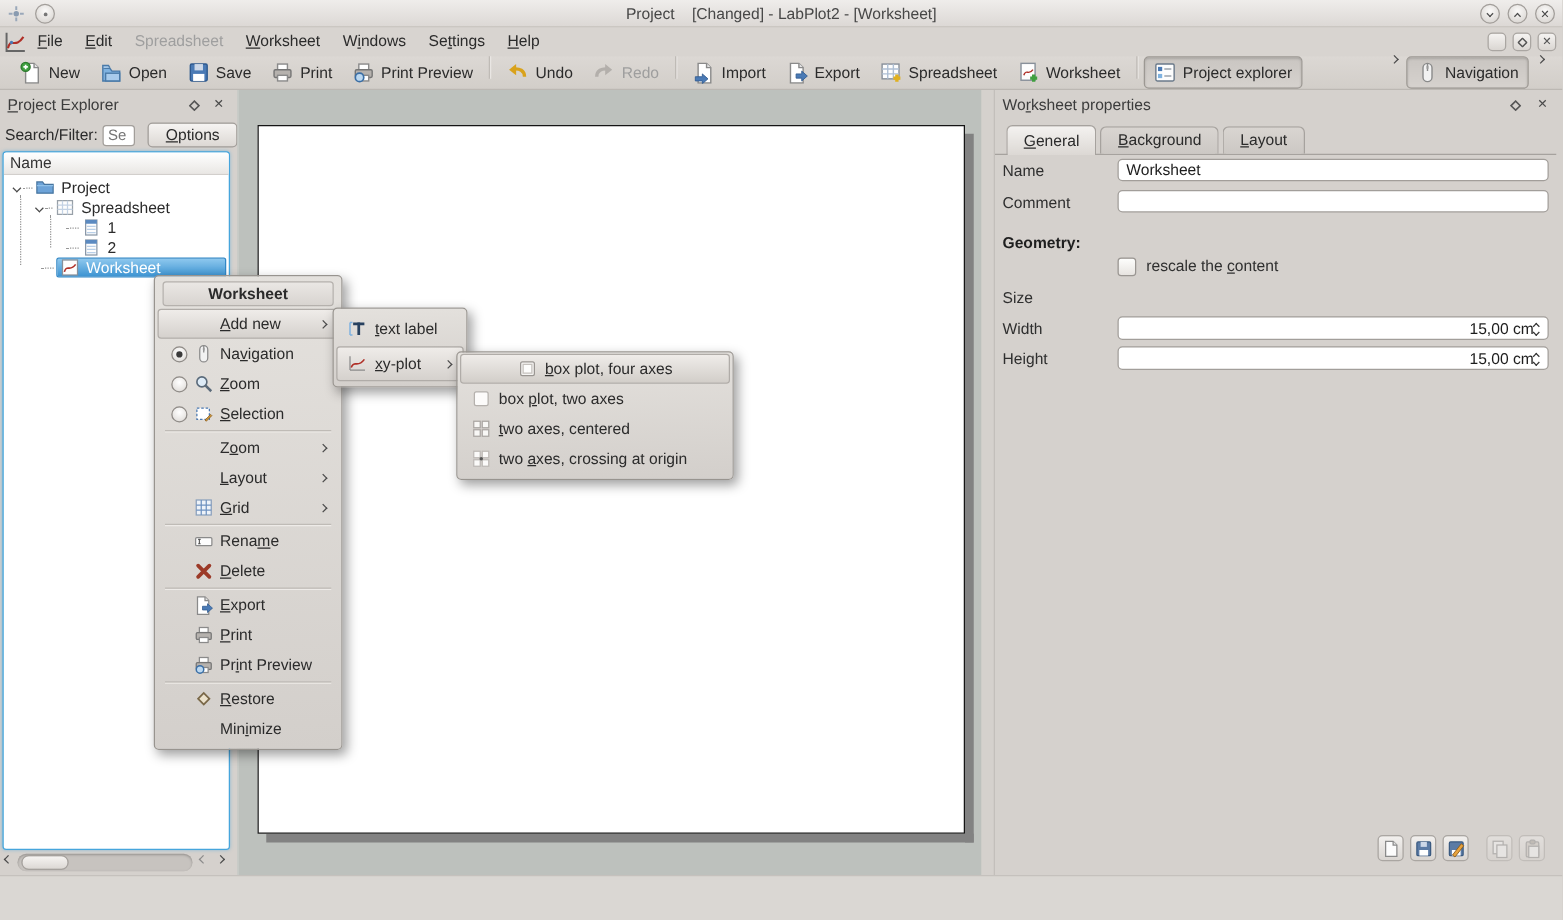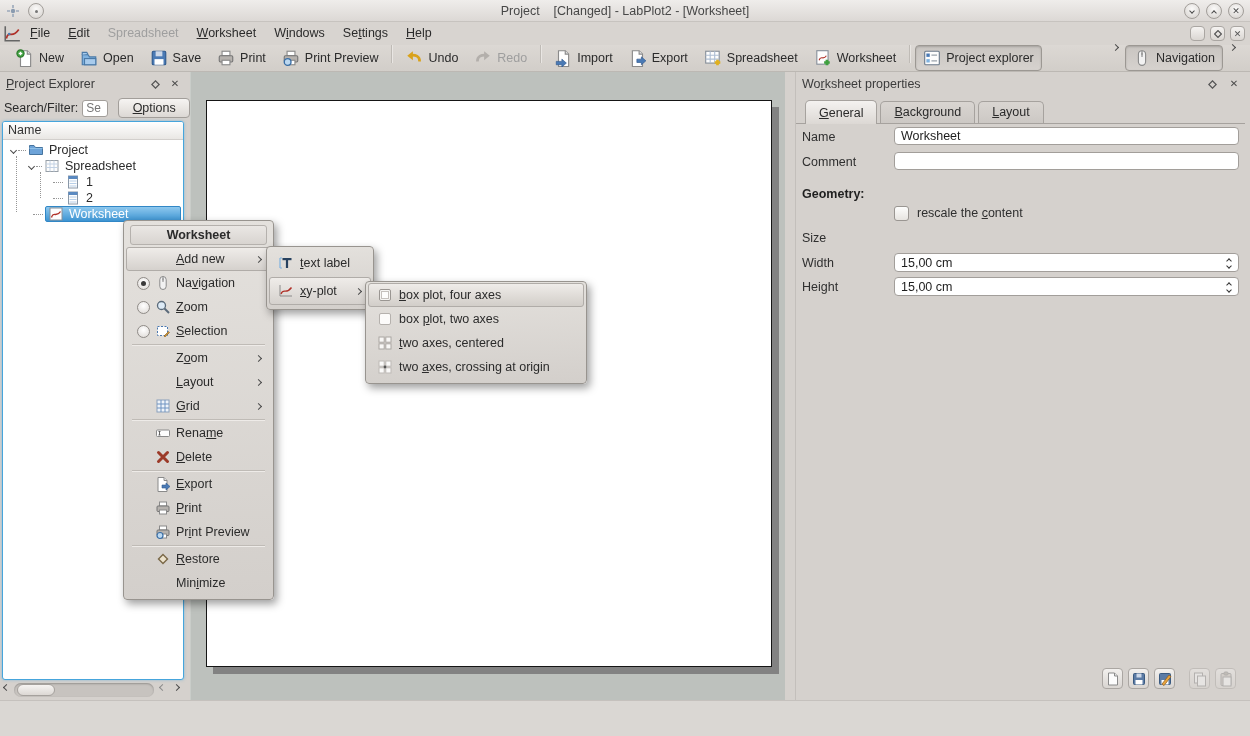--- a/index.html
+++ b/index.html
@@ -98,21 +98,21 @@
   .tab { padding:3px 13px 4px; border:1px solid #a6a29e; border-bottom:none;
          border-radius:5px 5px 0 0; background:linear-gradient(#d9d5d1,#ccc8c4);
          margin-right:3px; position:relative; }
   .tab.active { background:linear-gradient(#f4f2f0,#dcd8d4); padding-top:5px; top:1px; z-index:2; }
   .frow-label { position:absolute; left:6px; color:#2f2f2f; }
   .field { position:absolute; left:98px; width:345px; background:#fff; border:1px solid #a29e9a;
            border-radius:4px; font-family:inherit; font-size:12.5px; color:#1d1d1d; padding-left:6px; }
   .combo { background:linear-gradient(#f7f5f3,#e0dcd8); display:flex; align-items:center; }
   .combo .val { flex:1; }
   .spin { display:flex; align-items:center; }
-  .spin .val { flex:1; }
+  .spin .val { flex:1;text-align:right; }
   .spin-arrows { display:flex; flex-direction:column; gap:2px; margin-right:7px; }
   .spin-arrows .chv { width:4px; height:4px; border-color:#333; }
   .cbox { position:absolute; left:98px; width:15px; height:15px; border:1px solid #9a9692;
           border-radius:3px; background:linear-gradient(#fdfdfc,#e7e4e0); }
   .geom { font-weight:bold; color:#1f1f1f; }
   .pbtns { position:absolute; top:596px; display:flex; gap:5px; }
   .pbtn { width:21px; height:21px; border:1px solid #aaa6a2; border-radius:4px;
           background:linear-gradient(#f2f0ee,#d9d5d1); display:flex; align-items:center; justify-content:center; }
   .pbtn.disabled { opacity:.45; }
 
@@ -137,21 +137,21 @@
            display:flex; align-items:center; justify-content:center; }
   .radio.on::after { content:''; width:5px; height:5px; border-radius:50%; background:#3a3a3a; }
   .menu-main { left:123px; top:220px; width:151px; z-index:10; }
   .menu-sub { left:266px; top:246px; width:108px; z-index:11; padding:2px 0 4px; }
   .smi { height:28px; display:flex; align-items:center; gap:6px; padding:0 8px; margin:0 2px;
          border:1px solid transparent; position:relative; }
   .smi.hl { background:linear-gradient(#efece9,#d5d1cd); border:1px solid #b0aca8; border-radius:3px; }
   .menu-subsub { left:365px; top:281px; width:222px; z-index:12; padding:1px 0 4px; }
   .ssmi { height:24px; display:flex; align-items:center; gap:6px; padding:0 8px; margin:0 2px;
           border:1px solid transparent; }
-  .ssmi.hl { background:linear-gradient(#efece9,#d2cec9); border:1px solid #b0aca8; border-radius:3px; }
+  .ssmi.hl { background:linear-gradient(#efece9,#d2cec9); border:1px solid #b0aca8; border-radius:3px;justify-content:center; }
 </style>
 </head>
 <body>
 
 <div class="titlebar">
   <svg class="tray" width="14" height="14" viewBox="0 0 14 14">
     <circle cx="7" cy="7" r="2.2" fill="#8a9bb0"></circle>
     <path d="M1 7h3M10 7h3M7 1v3M7 10v3" stroke="#9aa8ba" stroke-width="1.6"></path>
   </svg>
   <span class="rbtn tray2">

